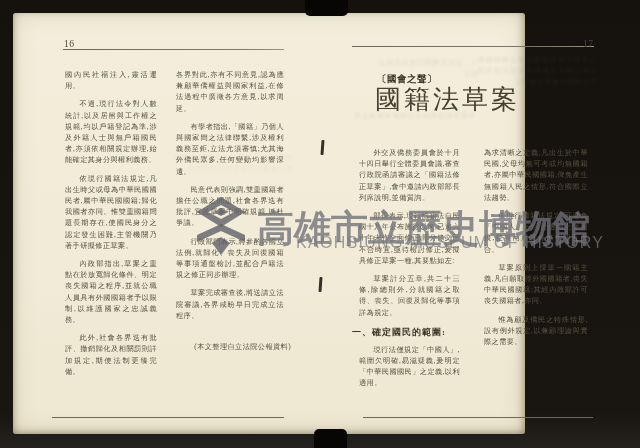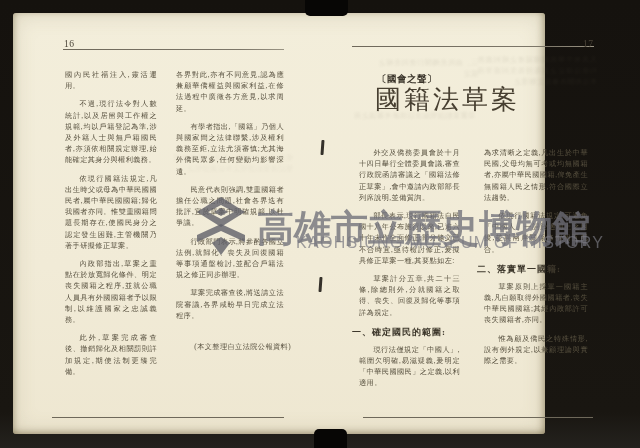--- a/index.html
+++ b/index.html
@@ -9,21 +9,20 @@
     font-family:"Liberation Serif","DejaVu Serif",serif;
   }
   .paper{
     position:absolute;left:13px;top:13px;width:512px;height:421px;
     background:linear-gradient(180deg,#f3eedb 0%,#f1ebd7 60%,#eee7d1 100%);
     border-radius:3px;
     box-shadow:inset 0 0 22px rgba(122,110,78,.22),
                inset -5px 0 7px -3px rgba(110,98,62,.45),
                inset 0 -5px 7px -3px rgba(110,98,62,.4),
                inset 4px 0 6px -3px rgba(110,98,62,.35);
-    padding-left:20px;
   }
   .notch-top{position:absolute;left:305px;top:0;width:43px;height:16px;
     background:#070605;border-radius:0 0 5px 5px;}
   .notch-bottom{position:absolute;left:314px;top:429px;width:33px;height:19px;
     background:#070605;border-radius:5px 5px 0 0;}
   .pagenum{position:absolute;font-size:9.5px;color:#4a4438;letter-spacing:.5px;}
   .rule{position:absolute;height:1px;background:linear-gradient(90deg,#6e685a 0%,#7d7769 80%,#9a9484 100%);}
   .rule.footer{background:#6e685a;}
   .col{position:absolute;overflow:hidden;
     font-size:7.2px;line-height:11.2px;color:#57503f;
@@ -61,21 +60,21 @@
   <div class="pagenum" style="left:51px;top:26px;">16</div>
   <div class="rule" style="left:50px;top:36px;width:221px;"></div>
 
   <div class="ghost lighter" style="left:160px;top:140px;width:120px;height:66px;">依戶籍法及相關法規所定程序辦理登記後發給證明文件以資證明之</div>
 
   <div class="col" style="left:45px;top:50px;width:106px;height:354px;">
     <p class="cont">國內民社福注入,靈活運用。</p>
     <p>不過,現行法令對人數統計,以及居留與工作權之規範,均以戶籍登記為準,涉及外籍人士與無戶籍國民者,亦須依相關規定辦理,始能確定其身分與權利義務。</p>
     <p>依現行國籍法規定,凡出生時父或母為中華民國國民者,屬中華民國國籍;歸化我國者亦同。惟雙重國籍問題長期存在,使國民身分之認定發生困難,主管機關乃著手研擬修正草案。</p>
     <p>內政部指出,草案之重點在於放寬歸化條件、明定喪失國籍之程序,並就公職人員具有外國國籍者予以限制,以維護國家之忠誠義務。</p>
-    <p>此外,草案完成審查後、撤銷歸化及相關罰則詳加規定,期使法制更臻完備。</p>
+    <p>此外,社會各界迭有批評、撤銷歸化及相關罰則詳加規定,期使法制更臻完備。</p>
   </div>
 
   <div class="col" style="left:156px;top:50px;width:122px;height:354px;">
     <p class="cont">各界對此,亦有不同意見,認為應兼顧華僑權益與國家利益,在修法過程中廣徵各方意見,以求周延。</p>
     <p>有學者指出,「國籍」乃個人與國家間之法律聯繫,涉及權利義務至鉅,立法尤須審慎;尤其海外僑民眾多,任何變動均影響深遠。</p>
     <p>民意代表則強調,雙重國籍者擔任公職之問題,社會各界迭有批評,宜於草案中明確規範,以杜爭議。</p>
     <p>行政部門表示,將參酌各國立法例,就歸化、喪失及回復國籍等事項通盤檢討,並配合戶籍法規之修正同步辦理。</p>
     <p>草案完成審查後,將送請立法院審議,各界咸盼早日完成立法程序。</p>
     <div class="byline">(本文整理自立法院公報資料)</div>
   </div>
@@ -99,21 +98,20 @@
     <p>外交及僑務委員會於十月十四日舉行全體委員會議,審查行政院函請審議之「國籍法修正草案」,會中邀請內政部部長列席說明,並備質詢。</p>
     <p>部長表示,現行國籍法自民國十八年公布施行以來,已逾六十年未作全面修正,部分條文已不合時宜,亟待檢討修正,爰擬具修正草案一種,其要點如左:</p>
     <p>草案計分五章,共二十三條,除總則外,分就國籍之取得、喪失、回復及歸化等事項詳為規定。</p>
     <h4>一、確定國民的範圍:</h4>
     <p>現行法僅規定「中國人」,範圍欠明確,易滋疑義,爰明定「中華民國國民」之定義,以利適用。</p>
   </div>
 
   <div class="col" style="left:464px;top:128px;width:118px;height:278px;">
     <p class="cont">為求清晰之定義,凡出生於中華民國,父母均無可考或均無國籍者,亦屬中華民國國籍,俾免產生無國籍人民之情形,符合國際立法趨勢。</p>
     <p>依現行國籍法規定,可避免「中國人」一詞於適用上之困擾,並與兩岸關係條例相互配合。</p>
-    <h4>二、落實單一國籍:</h4>
     <p>草案原則上採單一國籍主義,凡自願取得外國國籍者,喪失中華民國國籍;其經內政部許可喪失國籍者,亦同。</p>
     <p>惟為顧及僑民之特殊情形,設有例外規定,以兼顧理論與實際之需要。</p>
   </div>
 
   <div class="rule footer" style="left:350px;top:404px;width:230px;"></div>
 
   <div class="watermark">
     <svg class="wm-logo" viewBox="0 0 48 58">
       <g fill="rgba(96,96,105,0.8)">
         <path d="M24 0 L48 15 L24 30 L0 15 Z M24 8 L11 15 L24 22 L37 15 Z"></path>

